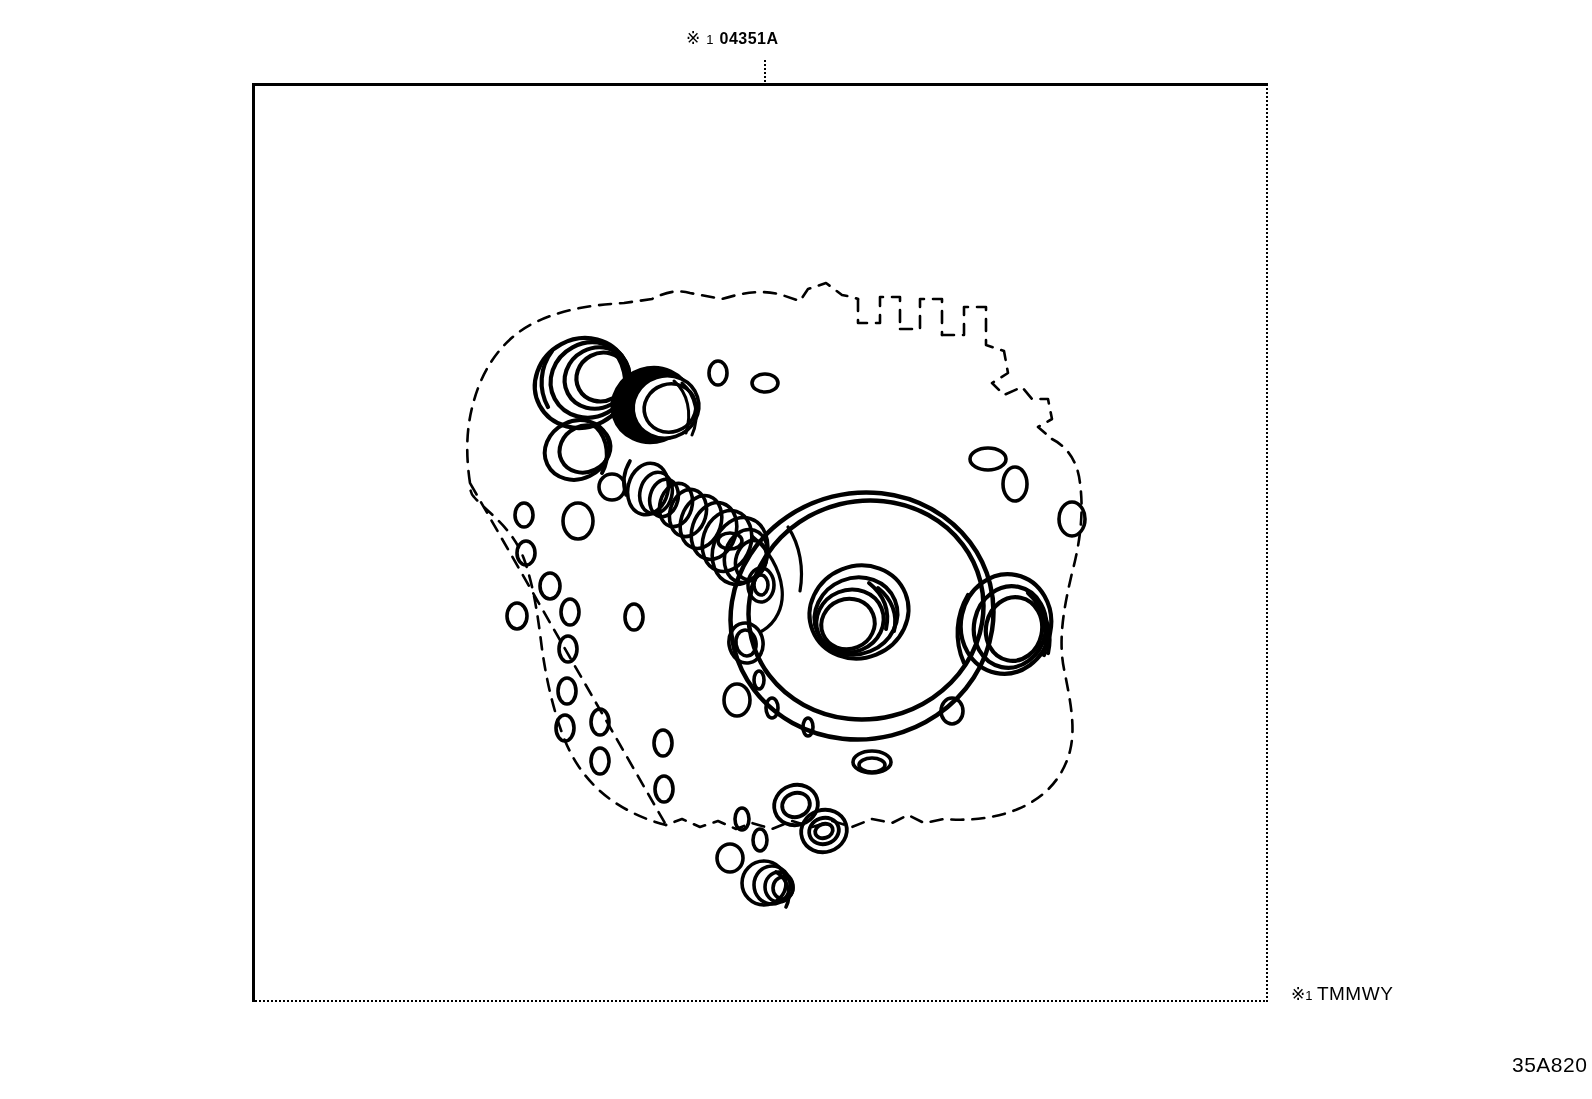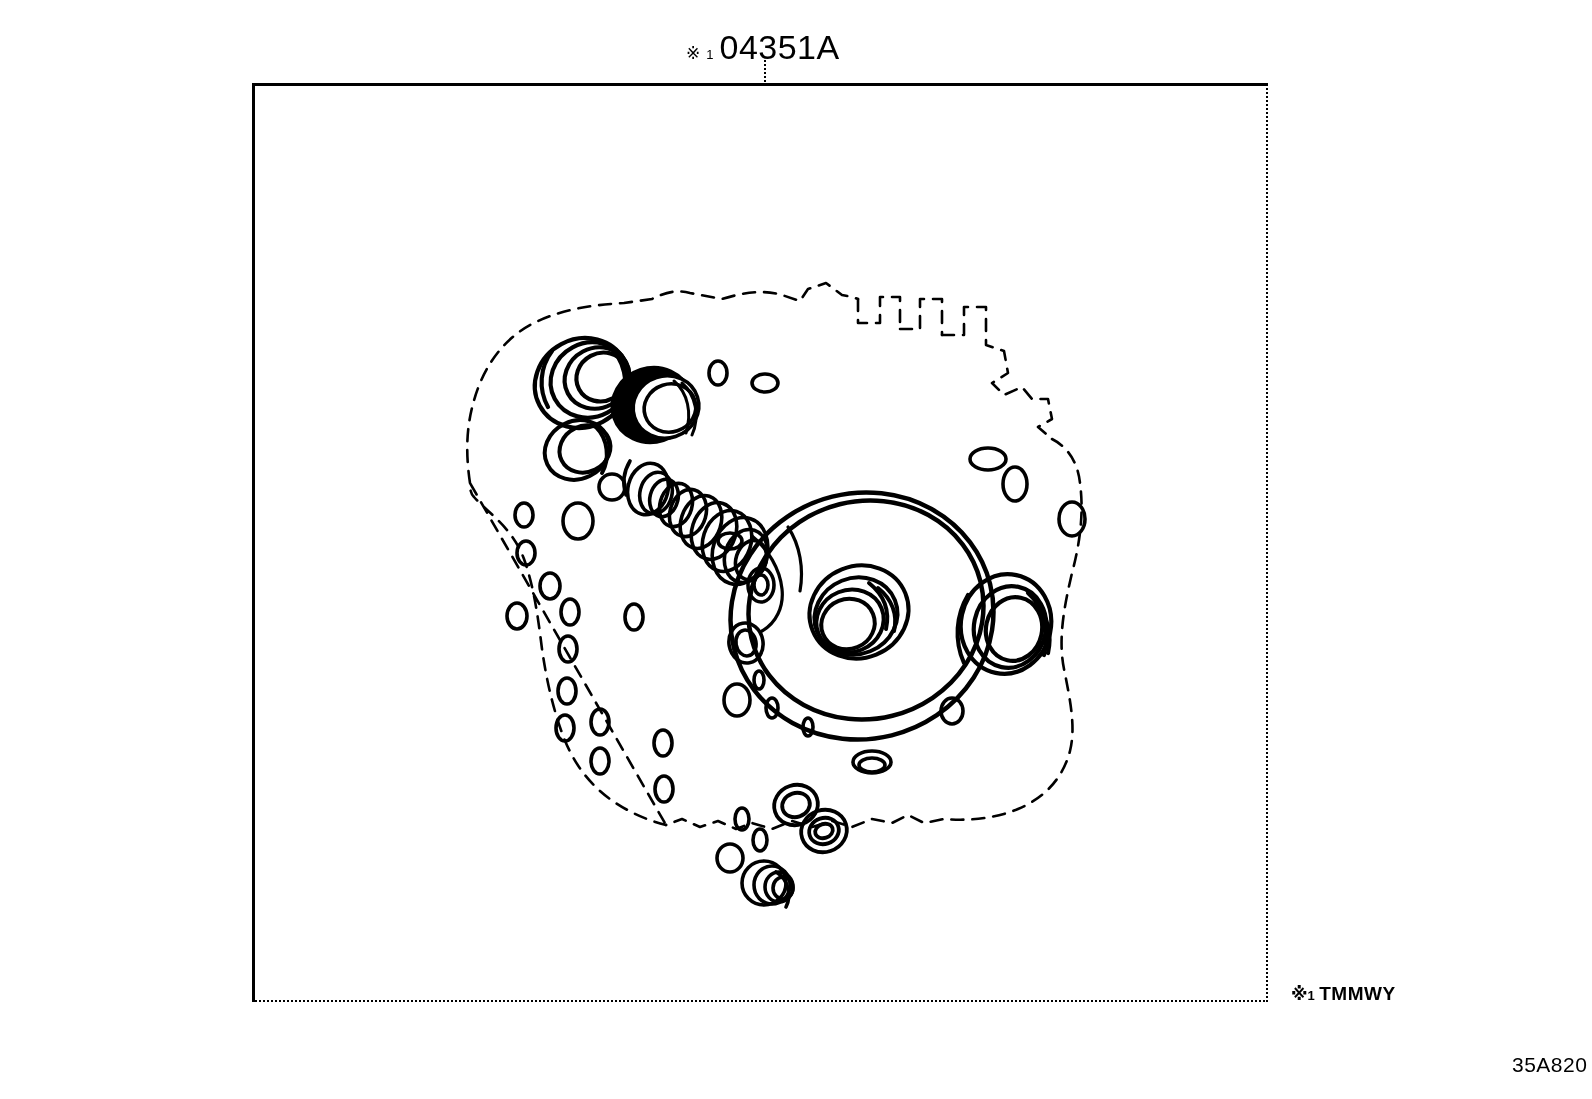--- a/index.html
+++ b/index.html
@@ -5,37 +5,37 @@
   html,body{margin:0;padding:0;background:#ffffff;}
   body{width:1592px;height:1099px;position:relative;overflow:hidden;
        font-family:"Liberation Sans","DejaVu Sans",sans-serif;color:#000;}
 
   #page{position:absolute;inset:0;}
 
   
   .callout{position:absolute;display:flex;align-items:baseline;gap:6px;white-space:nowrap;}
   .callout .mark{font-size:17px;font-weight:400;letter-spacing:0;}
   .callout .sup{font-size:13px;}
-  .callout .code{font-size:34px;font-weight:normal;letter-spacing:0.5px;}
+  .callout .code{font-size:16px;font-weight:bold;letter-spacing:0.5px;}
 
   #callout-top{left:686px;top:28px;}
 
   
   #leader-top{position:absolute;left:764px;top:60px;width:0;height:26px;
               border-left:2px dotted #000;}
 
   
   #frame{position:absolute;left:252px;top:83px;width:1016px;height:919px;}
   #frame .edge-top{position:absolute;left:0;top:0;width:100%;height:0;border-top:3px solid #000;}
   #frame .edge-left{position:absolute;left:0;top:0;width:0;height:100%;border-left:3px solid #000;}
   #frame .edge-right{position:absolute;right:0;top:0;width:0;height:100%;border-right:2px dotted #000;}
   #frame .edge-bottom{position:absolute;left:0;bottom:0;width:100%;height:0;border-bottom:2px dotted #000;}
 
   
-  #footnote{position:absolute;left:1291px;top:983px;white-space:nowrap;font-weight:bold;}
+  #footnote{position:absolute;left:1291px;top:983px;white-space:nowrap;}
   #footnote .mark{font-size:17px;}
   #footnote .sup{font-size:13px;}
   #footnote .txt{font-size:19px;letter-spacing:0.5px;}
 
   
   #diagram-id{position:absolute;left:1504px;top:1053px;font-size:21px;letter-spacing:0.5px;white-space:nowrap;margin-left:8px;}
 
   
   #drawing{position:absolute;left:252px;top:83px;width:1016px;height:919px;}
   #drawing svg{display:block;width:100%;height:100%;}

